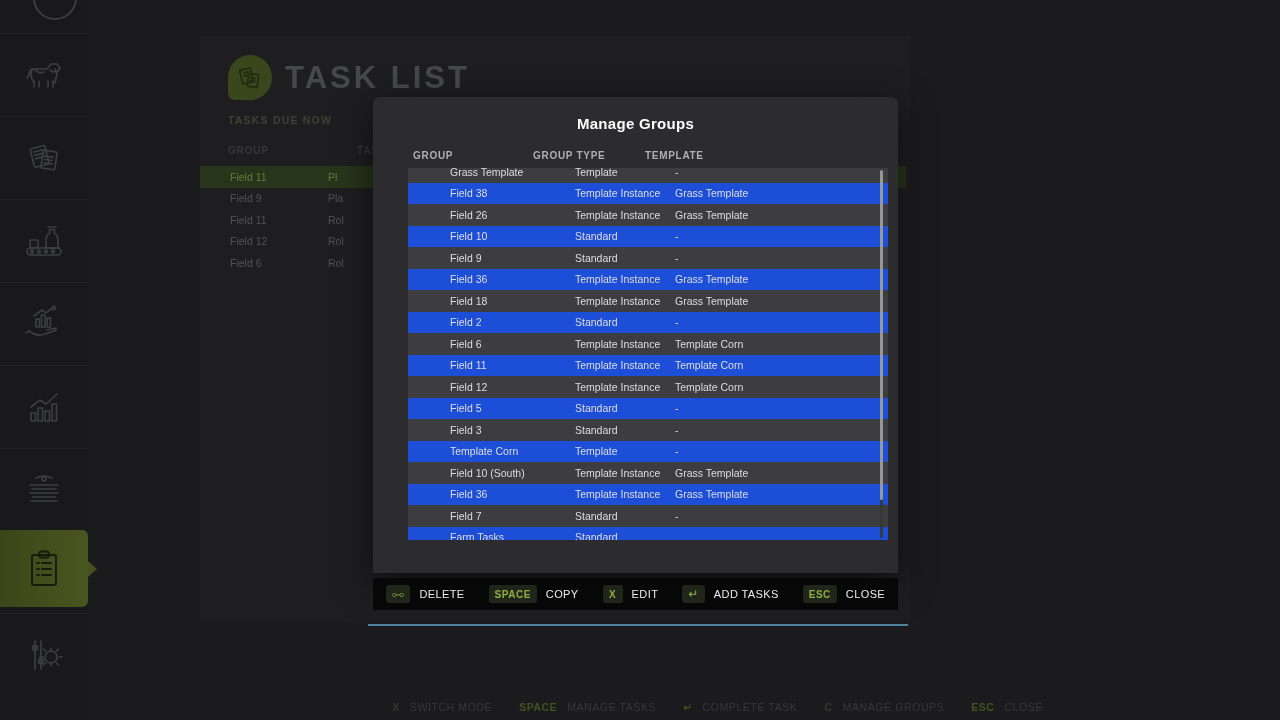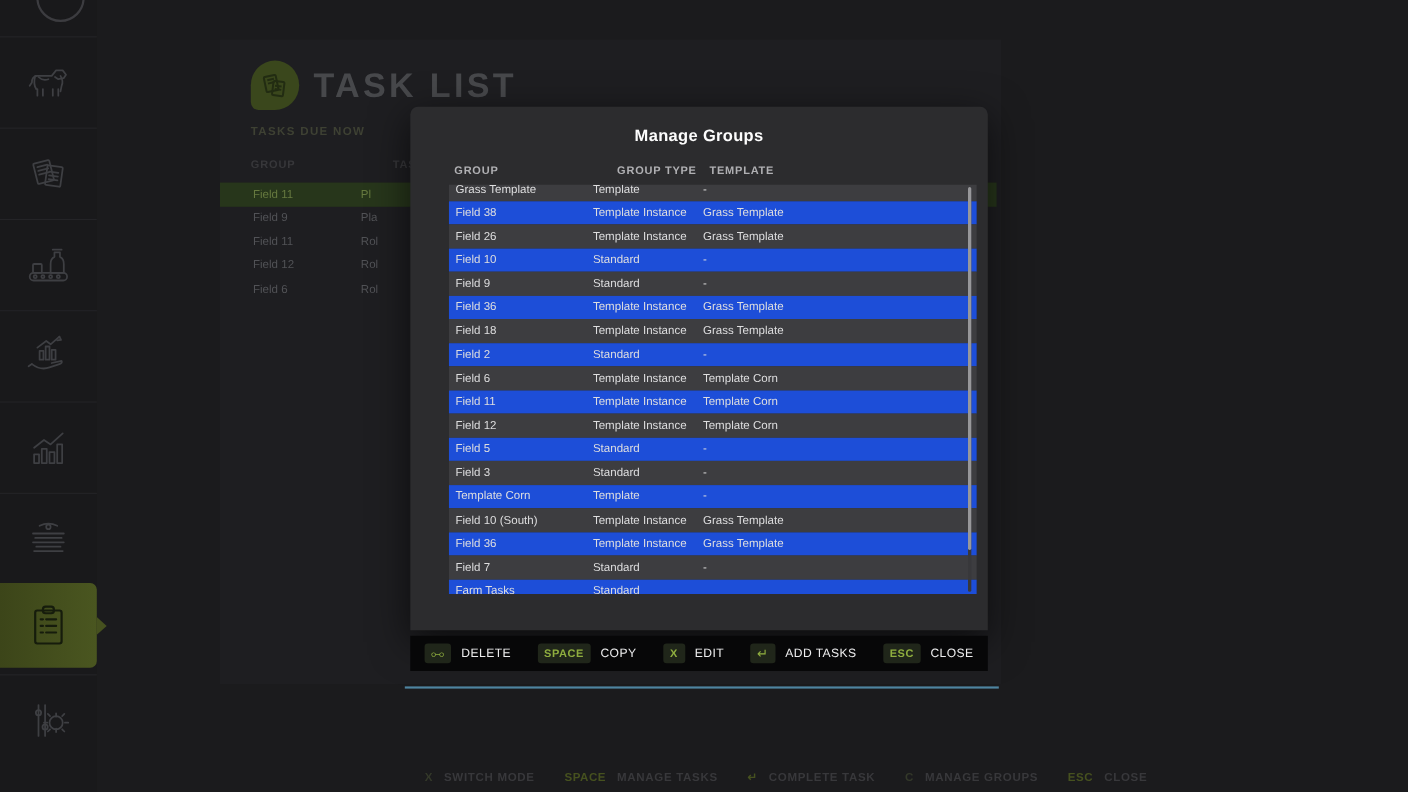--- a/index.html
+++ b/index.html
@@ -41,24 +41,24 @@
   .bg-row.sel { background:#27361b; color:#66793f; }
 
   
   .modal { position:absolute; left:373px; top:97px; width:525px; height:476px;
            background:#2c2c2e; border-radius:7px 7px 0 0;
            box-shadow:0 10px 36px rgba(0,0,0,.6); }
   .modal-title { position:absolute; top:18px; left:0; width:100%; text-align:center;
                  color:#fdfdfd; font-size:15px; font-weight:700; letter-spacing:.3px; }
   .m-colhead { position:absolute; top:53px; font-size:10px; font-weight:700;
                letter-spacing:.7px; color:#b0b0b3; }
-  .m-col1 { left:40px; } .m-col2 { left:188px; } .m-col3 { left:272px; }
+  .m-col1 { left:40px; } .m-col2 { left:160px; } .m-col3 { left:272px; }
   .m-viewport { position:absolute; left:35px; top:71px; width:480px; height:372px; overflow:hidden; }
   .m-rows { margin-top:-7px; }
-  .m-row { height:21.5px; display:flex; align-items:center; font-size:10.5px; color:#dededf; }
+  .m-row { height:21.5px; display:flex; align-items:center; font-size:10.5px; color:#dededf;padding-left:36px; }
   .m-row.light { background:#3d3d40; }
   .m-row.dark  { background:#1d4ed8; }
   .m-row .g  { padding-left:6px; width:131px; }
   .m-row .gt { width:100px; }
   .m-scroll-track { position:absolute; left:507px; top:73px; width:3px; height:368px;
                     background:#38383b; border-radius:2px; }
   .m-scroll-thumb { position:absolute; left:0; top:0; width:3px; height:330px;
                     background:#97979a; border-radius:2px; }
 
   
@@ -71,21 +71,21 @@
   .keycap.icon { font-size:12px; font-weight:400; }
   .btn-label { color:#ededee; font-size:11px; font-weight:400; letter-spacing:.4px; }
 
   .blue-line { position:absolute; left:368px; top:624px; width:540px; height:2px; background:#4e84a0; }
 
   
   .hints { position:absolute; right:5px; bottom:7px; display:flex; align-items:center; gap:27px; }
   .hint { display:flex; align-items:center; gap:10px; }
   .hint .hkey { color:#34392a; font-size:10.5px; font-weight:700; letter-spacing:.5px; }
   .hint .hkey.green { color:#46511f; }
-  .hint .hlabel { color:#38383b; font-size:10.5px; font-weight:700; letter-spacing:.6px;text-align:center; }
+  .hint .hlabel { color:#38383b; font-size:10.5px; font-weight:400; letter-spacing:.6px;text-align:center; }
 </style>
 </head>
 <body>
 
 <div class="stage">
 
   <div class="bg-panel"></div>
 
   <div class="bg-badge">
     <svg width="26" height="26" viewBox="0 0 26 26">

